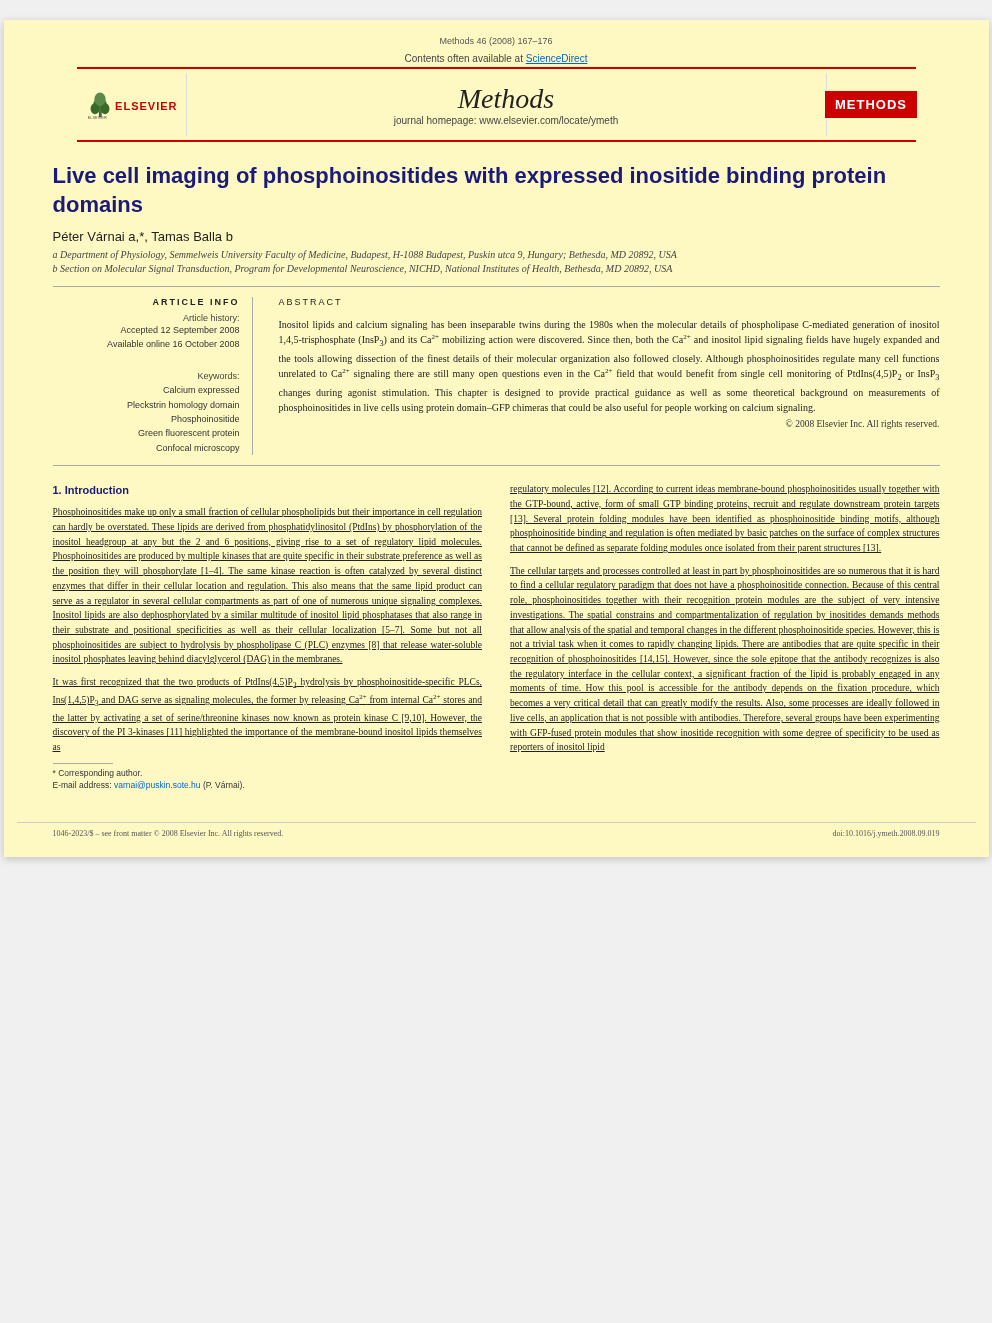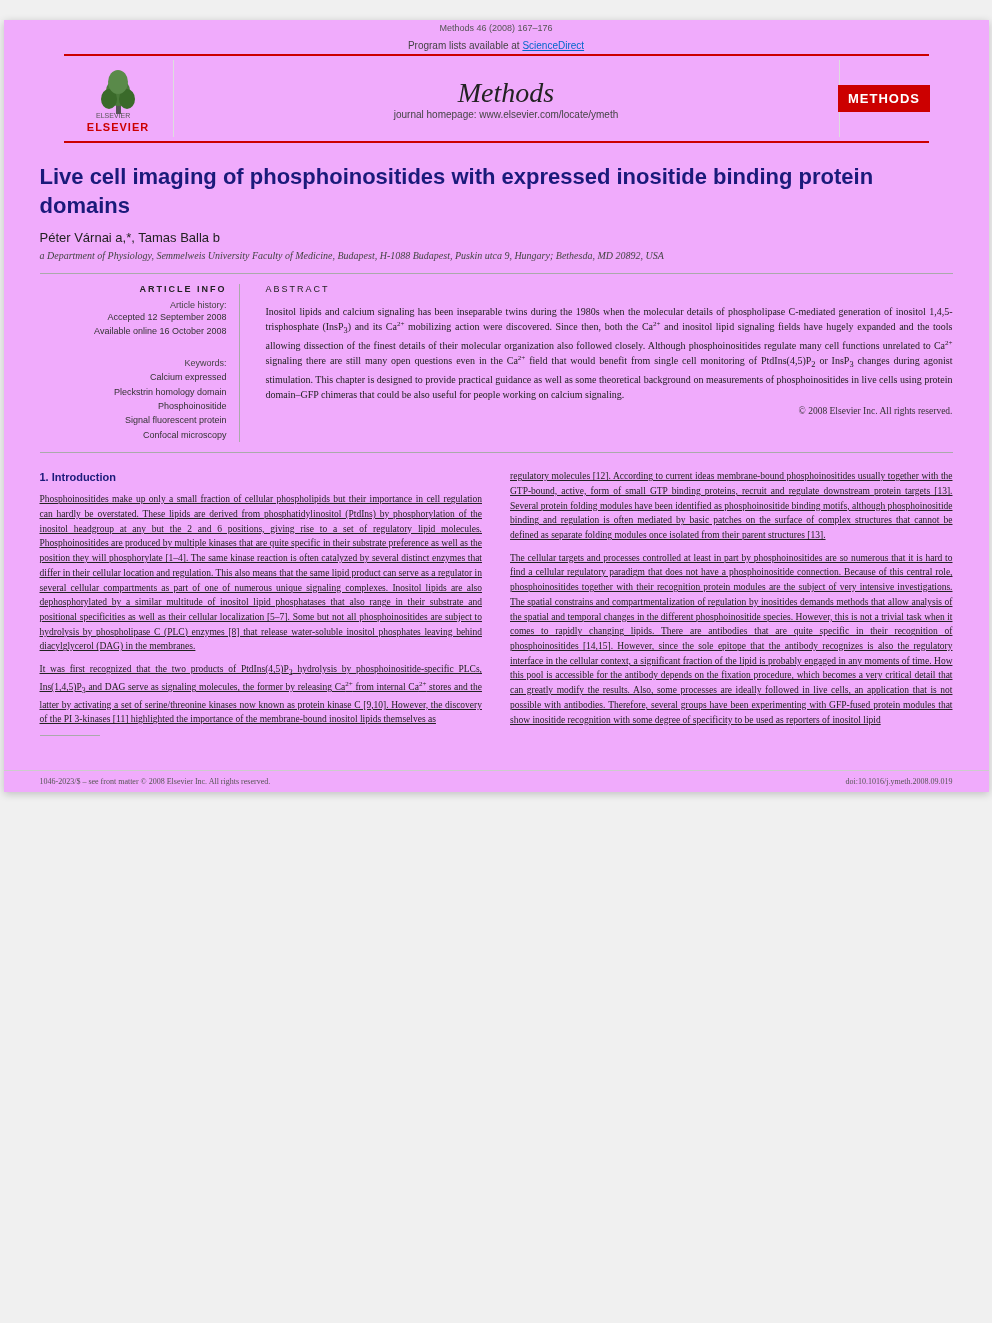--- a/index.html
+++ b/index.html
@@ -5,36 +5,36 @@
     * { margin: 0; padding: 0; box-sizing: border-box; }
     body {
       background: #f0f0f0;
       font-family: 'Times New Roman', Times, serif;
       display: flex;
       justify-content: center;
       padding: 20px 0;
     }
     .page {
       width: 985px;
-      background: #f0abfc;
-      padding: 0;
+      background: #fef9c3;
+      padding: 13px;
       box-shadow: 0 2px 8px rgba(0,0,0,0.2);
     }
     .journal-header {
       display: flex;
       align-items: stretch;
       border-top: 2px solid #c00;
       border-bottom: 2px solid #c00;
       margin: 0 30px;
       padding: 4px 0;
     }
     .elsevier-logo {
       width: 110px;
       display: flex;
-      flex-direction: column;
+      flex-direction: row;
       align-items: center;
       justify-content: center;
       border-right: 1px solid #ddd;
       padding: 4px 8px;
     }
     .elsevier-logo .elsevier-text {
       font-size: 11px;
       font-weight: bold;
       color: #cc0000;
       letter-spacing: 1px;
@@ -233,21 +233,21 @@
 </head>
 <body>
 
 <div class="page">
   <div class="header-cite">
     <span>Methods 46 (2008) 167–176</span>
   </div>
 
   <div style="margin: 4px 30px 0 30px;">
     <div style="text-align:center; font-size:10px; font-family:Arial,sans-serif; color:#444; margin-bottom:3px;">
-      <span>Program lists available at</span>
+      <span>Contents often available at</span>
       <a href="#" style="color:#0066cc;">ScienceDirect</a>
     </div>
     <div class="journal-header">
       <div class="elsevier-logo">
 
         <svg width="55" height="55" viewBox="0 0 55 55">
           <rect x="25" y="40" width="5" height="10" fill="#555"></rect>
           <ellipse cx="27" cy="28" rx="12" ry="14" fill="#4a7a3a"></ellipse>
           <ellipse cx="18" cy="35" rx="8" ry="10" fill="#3a6a2a"></ellipse>
           <ellipse cx="36" cy="35" rx="8" ry="10" fill="#3a6a2a"></ellipse>
@@ -269,36 +269,37 @@
   </div>
 
   <div class="article-content">
 
     <div class="article-title">Live cell imaging of phosphoinositides with expressed inositide binding protein domains</div>
 
     <div class="authors">Péter Várnai a,*, Tamas Balla b</div>
 
     <div class="affiliations">
       <div>a Department of Physiology, Semmelweis University Faculty of Medicine, Budapest, H-1088 Budapest, Puskin utca 9, Hungary; Bethesda, MD 20892, USA</div>
+      <div>b Section on Molecular Signal Transduction, Program for Developmental Neuroscience, NICHD, National Institutes of Health, Bethesda, MD 20892, USA</div>
     </div>
 
     <div class="article-info-abstract">
 
       <div class="article-info">
         <div class="info-section-title">ARTICLE INFO</div>
         <div class="info-label">Article history:</div>
         <div class="info-value">Accepted 12 September 2008</div>
         <div class="info-value">Available online 16 October 2008</div>
         <br>
         <div class="info-label">Keywords:</div>
         <div class="keywords-list">
           <div>Calcium expressed</div>
           <div>Pleckstrin homology domain</div>
           <div>Phosphoinositide</div>
-          <div>Signal fluorescent protein</div>
+          <div>Green fluorescent protein</div>
           <div>Confocal microscopy</div>
         </div>
       </div>
 
       <div class="abstract-section">
         <div class="abstract-title">ABSTRACT</div>
         <div class="abstract-text">
           Inositol lipids and calcium signaling has been inseparable twins during the 1980s when the molecular details of phospholipase C-mediated generation of inositol 1,4,5-trisphosphate (InsP<sub>3</sub>) and its Ca<sup>2+</sup> mobilizing action were discovered. Since then, both the Ca<sup>2+</sup> and inositol lipid signaling fields have hugely expanded and the tools allowing dissection of the finest details of their molecular organization also followed closely. Although phosphoinositides regulate many cell functions unrelated to Ca<sup>2+</sup> signaling there are still many open questions even in the Ca<sup>2+</sup> field that would benefit from single cell monitoring of PtdIns(4,5)P<sub>2</sub> or InsP<sub>3</sub> changes during agonist stimulation. This chapter is designed to provide practical guidance as well as some theoretical background on measurements of phosphoinositides in live cells using protein domain–GFP chimeras that could be also useful for people working on calcium signaling.
         </div>
         <div class="copyright">© 2008 Elsevier Inc. All rights reserved.</div>
@@ -309,20 +310,28 @@
 
       <div class="col-left">
         <div class="section-heading">1. Introduction</div>
         <p class="body-text">
           Phosphoinositides make up only a small fraction of cellular phospholipids but their importance in cell regulation can hardly be overstated. These lipids are derived from phosphatidylinositol (PtdIns) by phosphorylation of the inositol headgroup at any but the 2 and 6 positions, giving rise to a set of regulatory lipid molecules. Phosphoinositides are produced by multiple kinases that are quite specific in their substrate preference as well as the position they will phosphorylate [1–4]. The same kinase reaction is often catalyzed by several distinct enzymes that differ in their cellular location and regulation. This also means that the same lipid product can serve as a regulator in several cellular compartments as part of one of numerous unique signaling complexes. Inositol lipids are also dephosphorylated by a similar multitude of inositol lipid phosphatases that also range in their substrate and positional specificities as well as their cellular localization [5–7]. Some but not all phosphoinositides are subject to hydrolysis by phospholipase C (PLC) enzymes [8] that release water-soluble inositol phosphates leaving behind diacylglycerol (DAG) in the membranes.
         </p>
         <p class="body-text">
           It was first recognized that the two products of PtdIns(4,5)P<sub>2</sub> hydrolysis by phosphoinositide-specific PLCs, Ins(1,4,5)P<sub>3</sub> and DAG serve as signaling molecules, the former by releasing Ca<sup>2+</sup> from internal Ca<sup>2+</sup> stores and the latter by activating a set of serine/threonine kinases now known as protein kinase C [9,10]. However, the discovery of the PI 3-kinases [11] highlighted the importance of the membrane-bound inositol lipids themselves as
         </p>
         <hr class="footnote-divider">
+        <div class="footnote-text">
+          <div>* Corresponding author.</div>
+          <div>
+            <span>E-mail address:</span>
+            <a href="#">varnai@puskin.sote.hu</a>
+            <span> (P. Várnai).</span>
+          </div>
+        </div>
       </div>
 
       <div class="col-right">
         <p class="body-text">
           regulatory molecules [12]. According to current ideas membrane-bound phosphoinositides usually together with the GTP-bound, active, form of small GTP binding proteins, recruit and regulate downstream protein targets [13]. Several protein folding modules have been identified as phosphoinositide binding motifs, although phosphoinositide binding and regulation is often mediated by basic patches on the surface of complex structures that cannot be defined as separate folding modules once isolated from their parent structures [13].
         </p>
         <p class="body-text">
           The cellular targets and processes controlled at least in part by phosphoinositides are so numerous that it is hard to find a cellular regulatory paradigm that does not have a phosphoinositide connection. Because of this central role, phosphoinositides together with their recognition protein modules are the subject of very intensive investigations. The spatial constrains and compartmentalization of regulation by inositides demands methods that allow analysis of the spatial and temporal changes in the different phosphoinositide species. However, this is not a trivial task when it comes to rapidly changing lipids. There are antibodies that are quite specific in their recognition of phosphoinositides [14,15]. However, since the sole epitope that the antibody recognizes is also the regulatory interface in the cellular context, a significant fraction of the lipid is probably engaged in any moments of time. How this pool is accessible for the antibody depends on the fixation procedure, which becomes a very critical detail that can greatly modify the results. Also, some processes are ideally followed in live cells, an application that is not possible with antibodies. Therefore, several groups have been experimenting with GFP-fused protein modules that show inositide recognition with some degree of specificity to be used as reporters of inositol lipid
         </p>
       </div>

